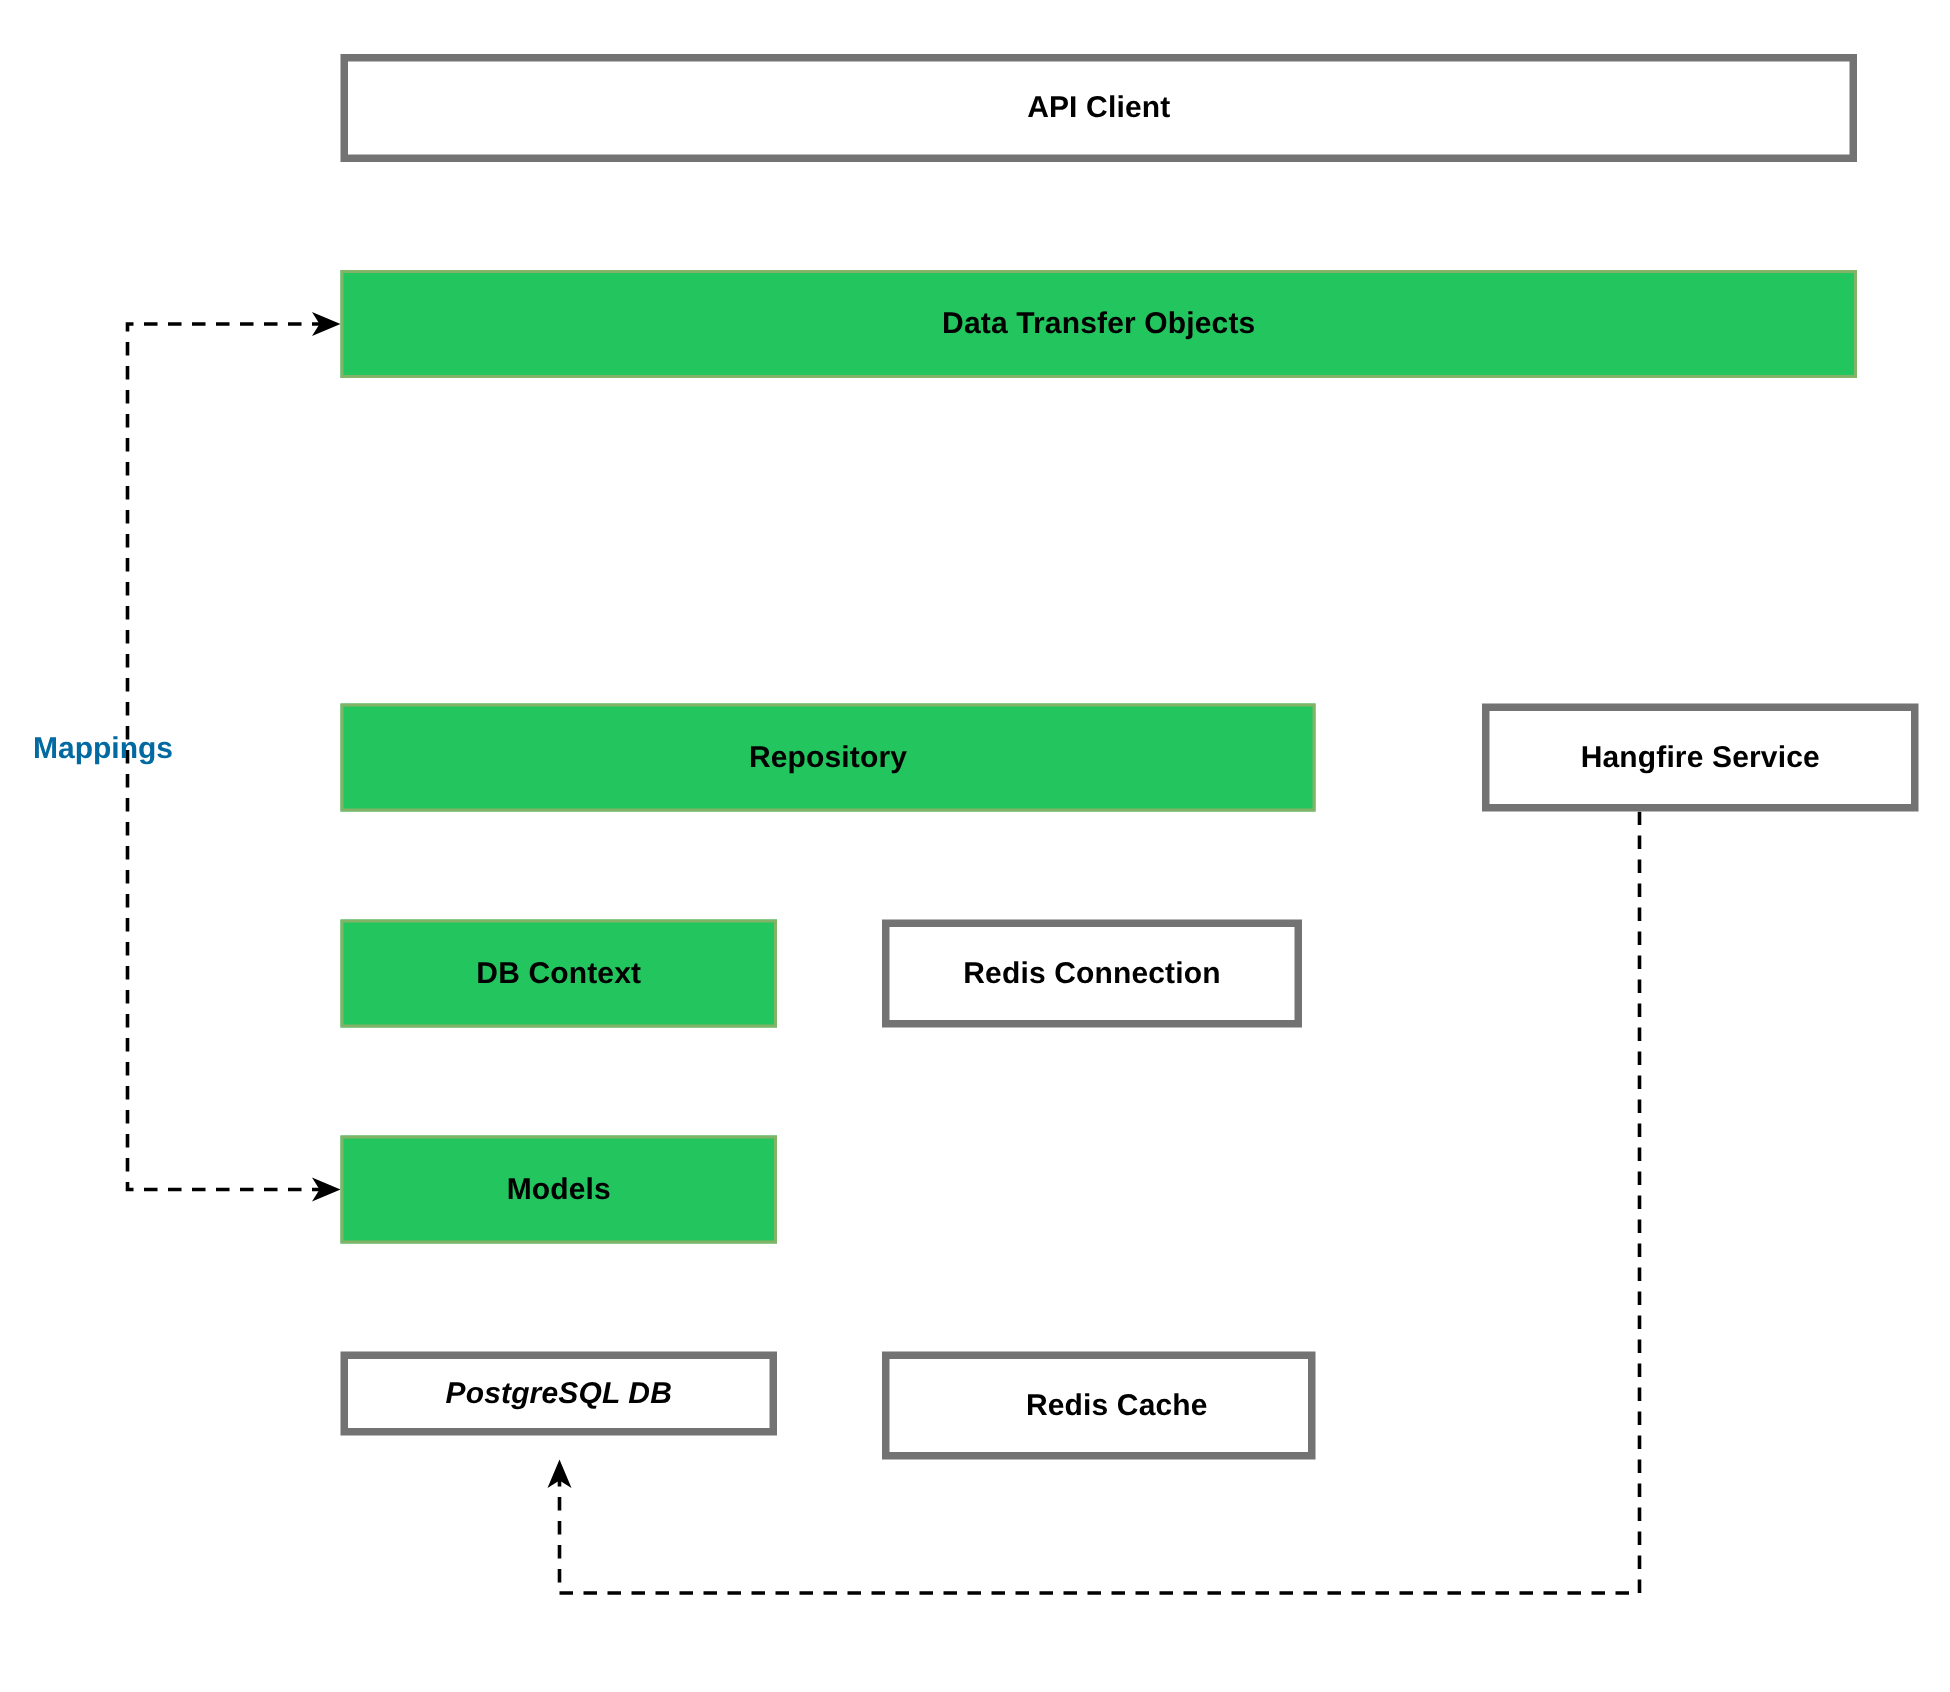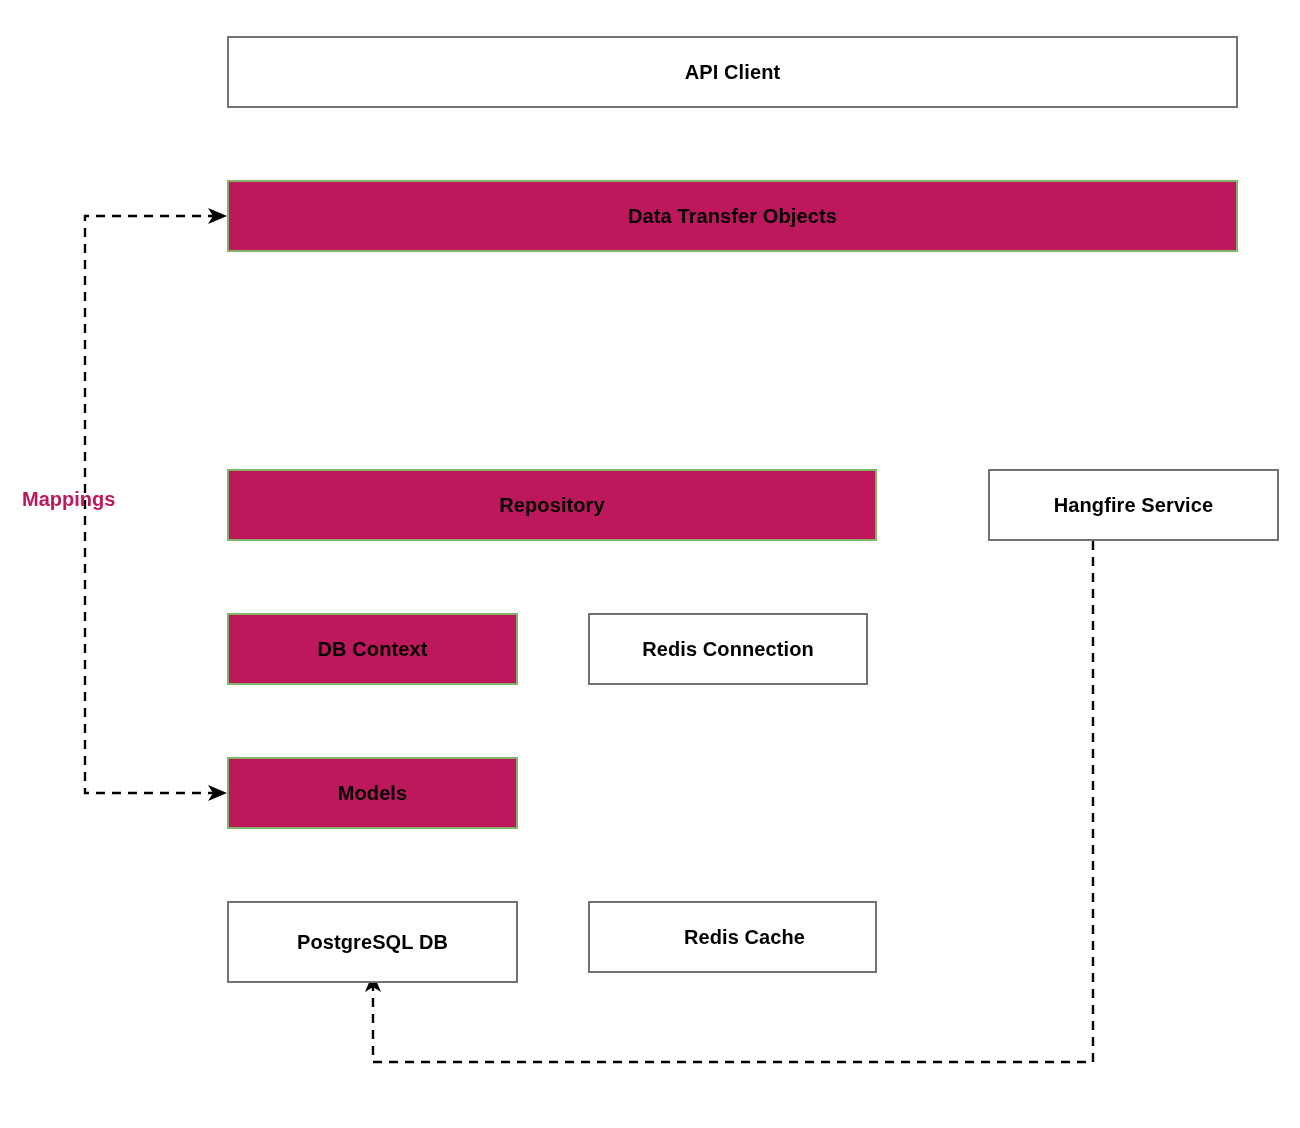--- a/index.html
+++ b/index.html
@@ -25,31 +25,31 @@
     justify-content: center;
     font-size: 20px;
     font-weight: bold;
     color: #000000;
     letter-spacing: 0.1px;
     text-align: center;
     line-height: 1.1;
   }
   .node.plain {
     background: #ffffff;
-    border: 2px solid #737373;
+    border: 5px solid #737373;
   }
   .node.green {
-    background: #be185d;
+    background: #22c55e;
     border: 2px solid #82b366;
   }
   .edge-label {
     position: absolute;
     font-size: 20px;
     font-weight: bold;
-    color: #be185d;
+    color: #0369a1;
     white-space: nowrap;
   }
   svg.edges {
     position: absolute;
     left: 0;
     top: 0;
     width: 1300px;
     height: 1128px;
     overflow: visible;
     pointer-events: none;
@@ -96,21 +96,21 @@
   </div>
 
   <div class="node plain" style="left:588px; top:613px; width:280px; height:72px;">
     <span>Redis Connection</span>
   </div>
 
   <div class="node green" style="left:227px; top:757px; width:291px; height:72px;">
     <span>Models</span>
   </div>
 
-  <div class="node plain" style="left:227px; top:901px; width:291px; height:82px;">
+  <div class="node plain" style="left:227px; top:901px; width:291px; height:56px;font-style:italic;">
     <span>PostgreSQL DB</span>
   </div>
 
   <div class="node plain" style="left:588px; top:901px; width:289px; height:72px;padding-left:24px;">
     <span>Redis Cache</span>
   </div>
 
   <div class="edge-label" style="left:22px; top:488px;">Mappings</div>
 
 </div>

